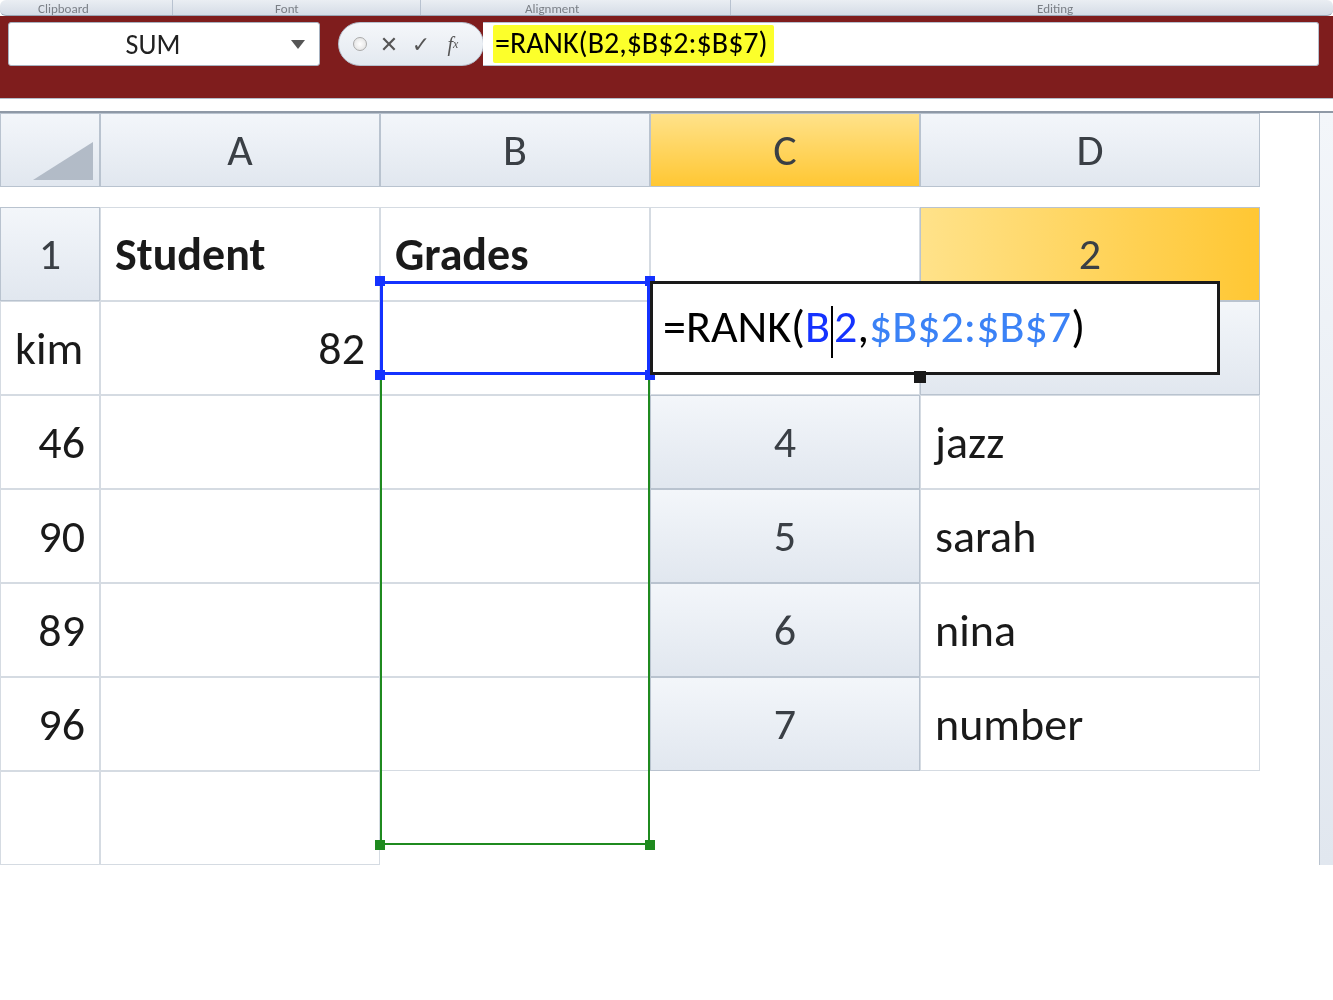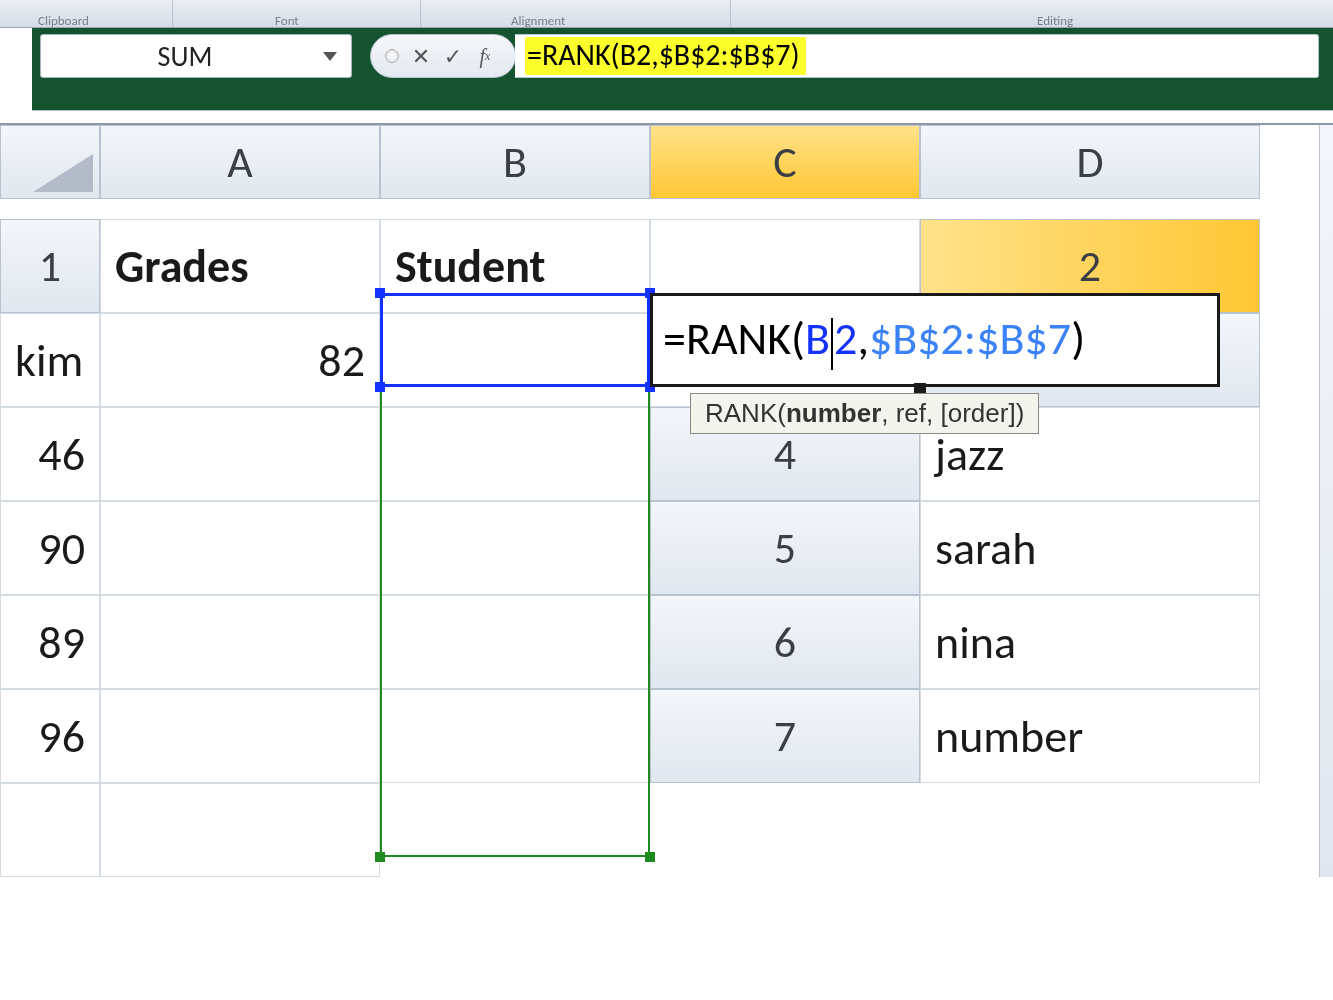--- a/index.html
+++ b/index.html
@@ -3,37 +3,37 @@
 <meta charset="utf-8">
 <style>
   * { box-sizing: border-box; }
   body {
     margin: 0;
     font-family: Calibri, Arial, sans-serif;
     background: #fff;
     overflow: hidden;
   }
   .ribbon-bottom {
-    height: 28px;
+    height: 16px;
     background: linear-gradient(#eaeef3, #d5dce6);
     border-bottom: 1px solid #9aa6b5;
     display: flex;
     font-size: 11px;
     color: #7a7f86;
     position: relative;
+    border-radius: 6px;
   }
   .ribbon-sep {
     position: absolute; top:0; bottom:0; width:1px; background:#b8c2d0;
   }
   .ribbon-lbl { position:absolute; bottom:-1px; font-size:13px; }
   .formula-bar-area {
-    background: #14532d;
+    background: #7f1d1d;
     padding: 6px 14px 32px 8px;
     border-bottom: 1px solid #b4bdc9;
-    margin-left: 32px;
   }
   .formula-row {
     display: flex;
     align-items: stretch;
     height: 44px;
   }
   .name-box {
     width: 312px;
     background: #fff;
     border: 1px solid #a7b2c0;
@@ -225,21 +225,21 @@
   }
 </style>
 </head>
 <body>
 
 <div class="ribbon-bottom">
   <span class="ribbon-lbl" style="left:38px">Clipboard</span>
   <span class="ribbon-sep" style="left:172px"></span>
   <span class="ribbon-lbl" style="left:275px">Font</span>
   <span class="ribbon-sep" style="left:420px"></span>
-  <span class="ribbon-lbl" style="left:511px">Alignment</span>
+  <span class="ribbon-lbl" style="left:525px">Alignment</span>
   <span class="ribbon-sep" style="left:730px"></span>
   <span class="ribbon-lbl" style="left:1037px">Editing</span>
 </div>
 
 <div class="formula-bar-area">
   <div class="formula-row">
     <div class="name-box">
       <span class="name-box-text">SUM</span>
       <span class="name-box-dd">
           <span class="dd-tri"></span>
@@ -260,22 +260,22 @@
 <div class="sheet-wrap">
   <div class="grid">
 
     <div class="corner hrow"></div>
     <div class="colhdr hrow">A</div>
     <div class="colhdr hrow">B</div>
     <div class="colhdr hrow sel">C</div>
     <div class="colhdr hrow">D</div>
 
     <div class="rowhdr">1</div>
+    <div class="cell bold">Student</div>
     <div class="cell bold">Grades</div>
-    <div class="cell bold">Student</div>
     <div class="cell"></div>
 
     <div class="rowhdr sel">2</div>
     <div class="cell">kim</div>
     <div class="cell right">82</div>
     <div class="cell"></div>
     <div class="cell"></div>
 
     <div class="rowhdr">3</div>
     <div class="cell right">46</div>
@@ -318,18 +318,15 @@
   <div class="blue-handle" style="left:375px; top:257px;"></div>
   <div class="blue-handle" style="left:645px; top:257px;"></div>
 
   <div class="edit-cell" style="left:650px; top:168px; width:570px; height:94px;">
     <span>
       <span>=RANK(</span><span class="blue">B</span><span class="caret"></span><span class="blue">2</span><span>,</span><span class="green">$B$2:$B$7</span><span>)</span>
     </span>
   </div>
   <div class="edit-handle" style="left:914px; top:258px;"></div>
 
-  <div class="tooltip" style="left:690px; top:268px;">
-    <span>RANK(</span><b>number</b><span>, ref, [order])</span>
-  </div>
 
   <div class="right-edge"></div>
 </div>
 
 </body></html>

